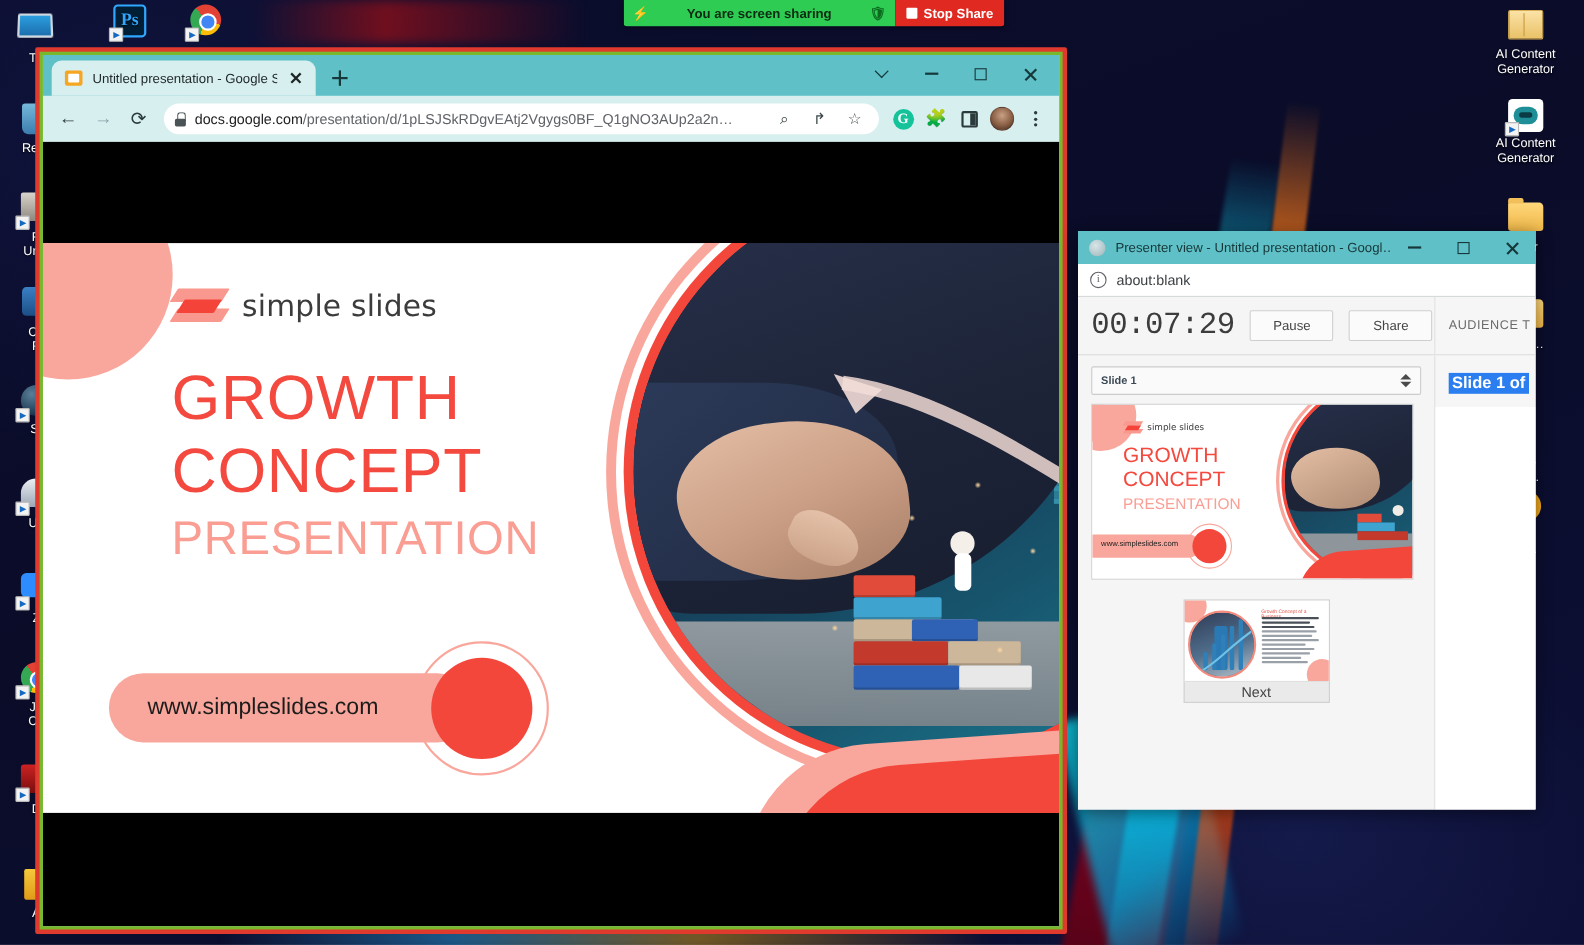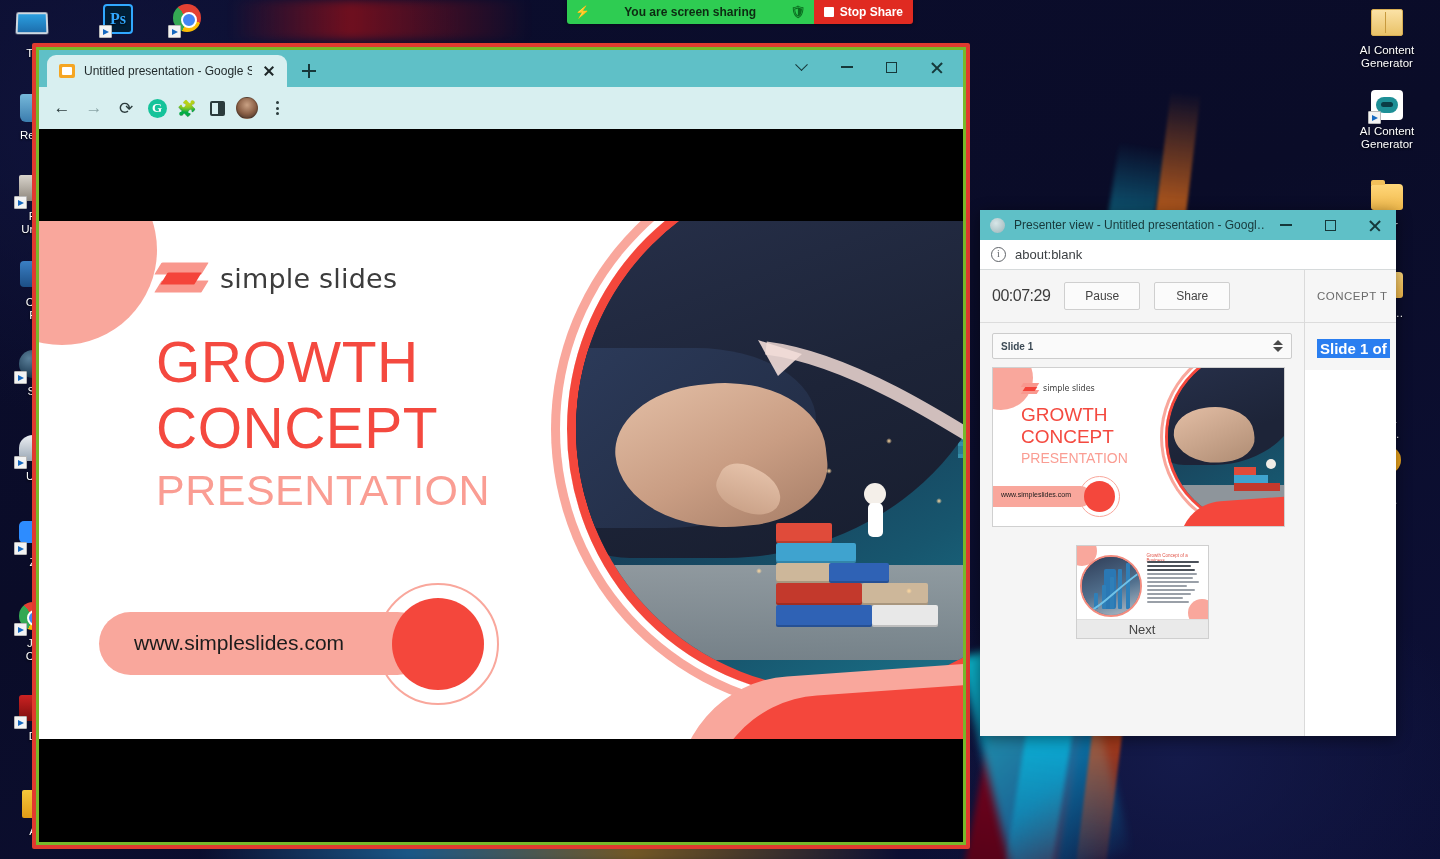--- a/index.html
+++ b/index.html
@@ -598,22 +598,22 @@
     display: flex; flex-direction: column;
     overflow: hidden;
   }
   #pv-timerbar {
     height: 53px; background: #f5f5f5;
     border-bottom: 1px solid #dcdcdc;
     display: flex; align-items: center;
     padding: 0 12px; gap: 14px;
   }
   #pv-timer {
-    font-size: 16px; color: #3c3c3c;
-    font-family: Liberation Sans, sans-serif;
+    font-size: 28px; color: #3c3c3c;
+    font-family: Liberation Mono, monospace;
     letter-spacing: -.5px;
   }
   .pv-btn {
     height: 28px; min-width: 76px;
     background: #fbfbfb; border: 1px solid #cfcfcf;
     border-radius: 2px;
     font-size: 12px; color: #444;
     display: flex; align-items: center; justify-content: center;
     cursor: pointer;
     text-align: center;
@@ -891,20 +891,27 @@
       <div id="toolbar" data-interactable="false">
         <div class="nav-btn" data-interactable="true">
               <span data-interactable="false">←</span>
             </div>
         <div class="nav-btn disabled" data-interactable="true">
               <span data-interactable="false">→</span>
             </div>
         <div class="nav-btn" data-interactable="true">
               <span data-interactable="false">⟳</span>
             </div>
+        <div id="omnibox" data-interactable="true">
+          <span class="lock-icon" data-interactable="false"></span>
+          <span id="url-text" data-interactable="false"><span>docs.google.com</span><span class="dim">/presentation/d/1pLSJSkRDgvEAtj2Vgygs0BF_Q1gNO3AUp2a2n…</span></span>
+          <span class="omni-icon" data-interactable="true">⌕</span>
+          <span class="omni-icon" data-interactable="true">↱</span>
+          <span class="omni-icon" data-interactable="true">☆</span>
+        </div>
         <div class="tb-icon" data-interactable="true">
               <span class="grammarly-dot">G</span>
             </div>
         <div class="tb-icon" data-interactable="true">
               <span class="puzzle-icon">🧩</span>
             </div>
         <div class="tb-icon" data-interactable="true">
               <span class="sidepanel-icon"></span>
             </div>
         <div class="tb-icon" data-interactable="true">
@@ -1097,21 +1104,21 @@
               <div class="n-line" style="width:44px;"></div>
               <div class="n-line" style="width:36px;"></div>
               <div class="n-line" style="width:42px;"></div>
             </div>
           </div>
           <div id="pv-next-label" data-interactable="false">Next</div>
         </div>
       </div>
 
       <div id="pv-right" data-interactable="false">
-        <div id="pv-audience-hdr" data-interactable="false">CONCEPT T</div>
+        <div id="pv-audience-hdr" data-interactable="false">AUDIENCE T</div>
         <div data-interactable="false">
           <span id="pv-slide-counter" data-interactable="false">Slide 1 of</span>
         </div>
         <div id="pv-right-body" data-interactable="false"></div>
       </div>
     </div>
   </div>
 
 </div>
 

